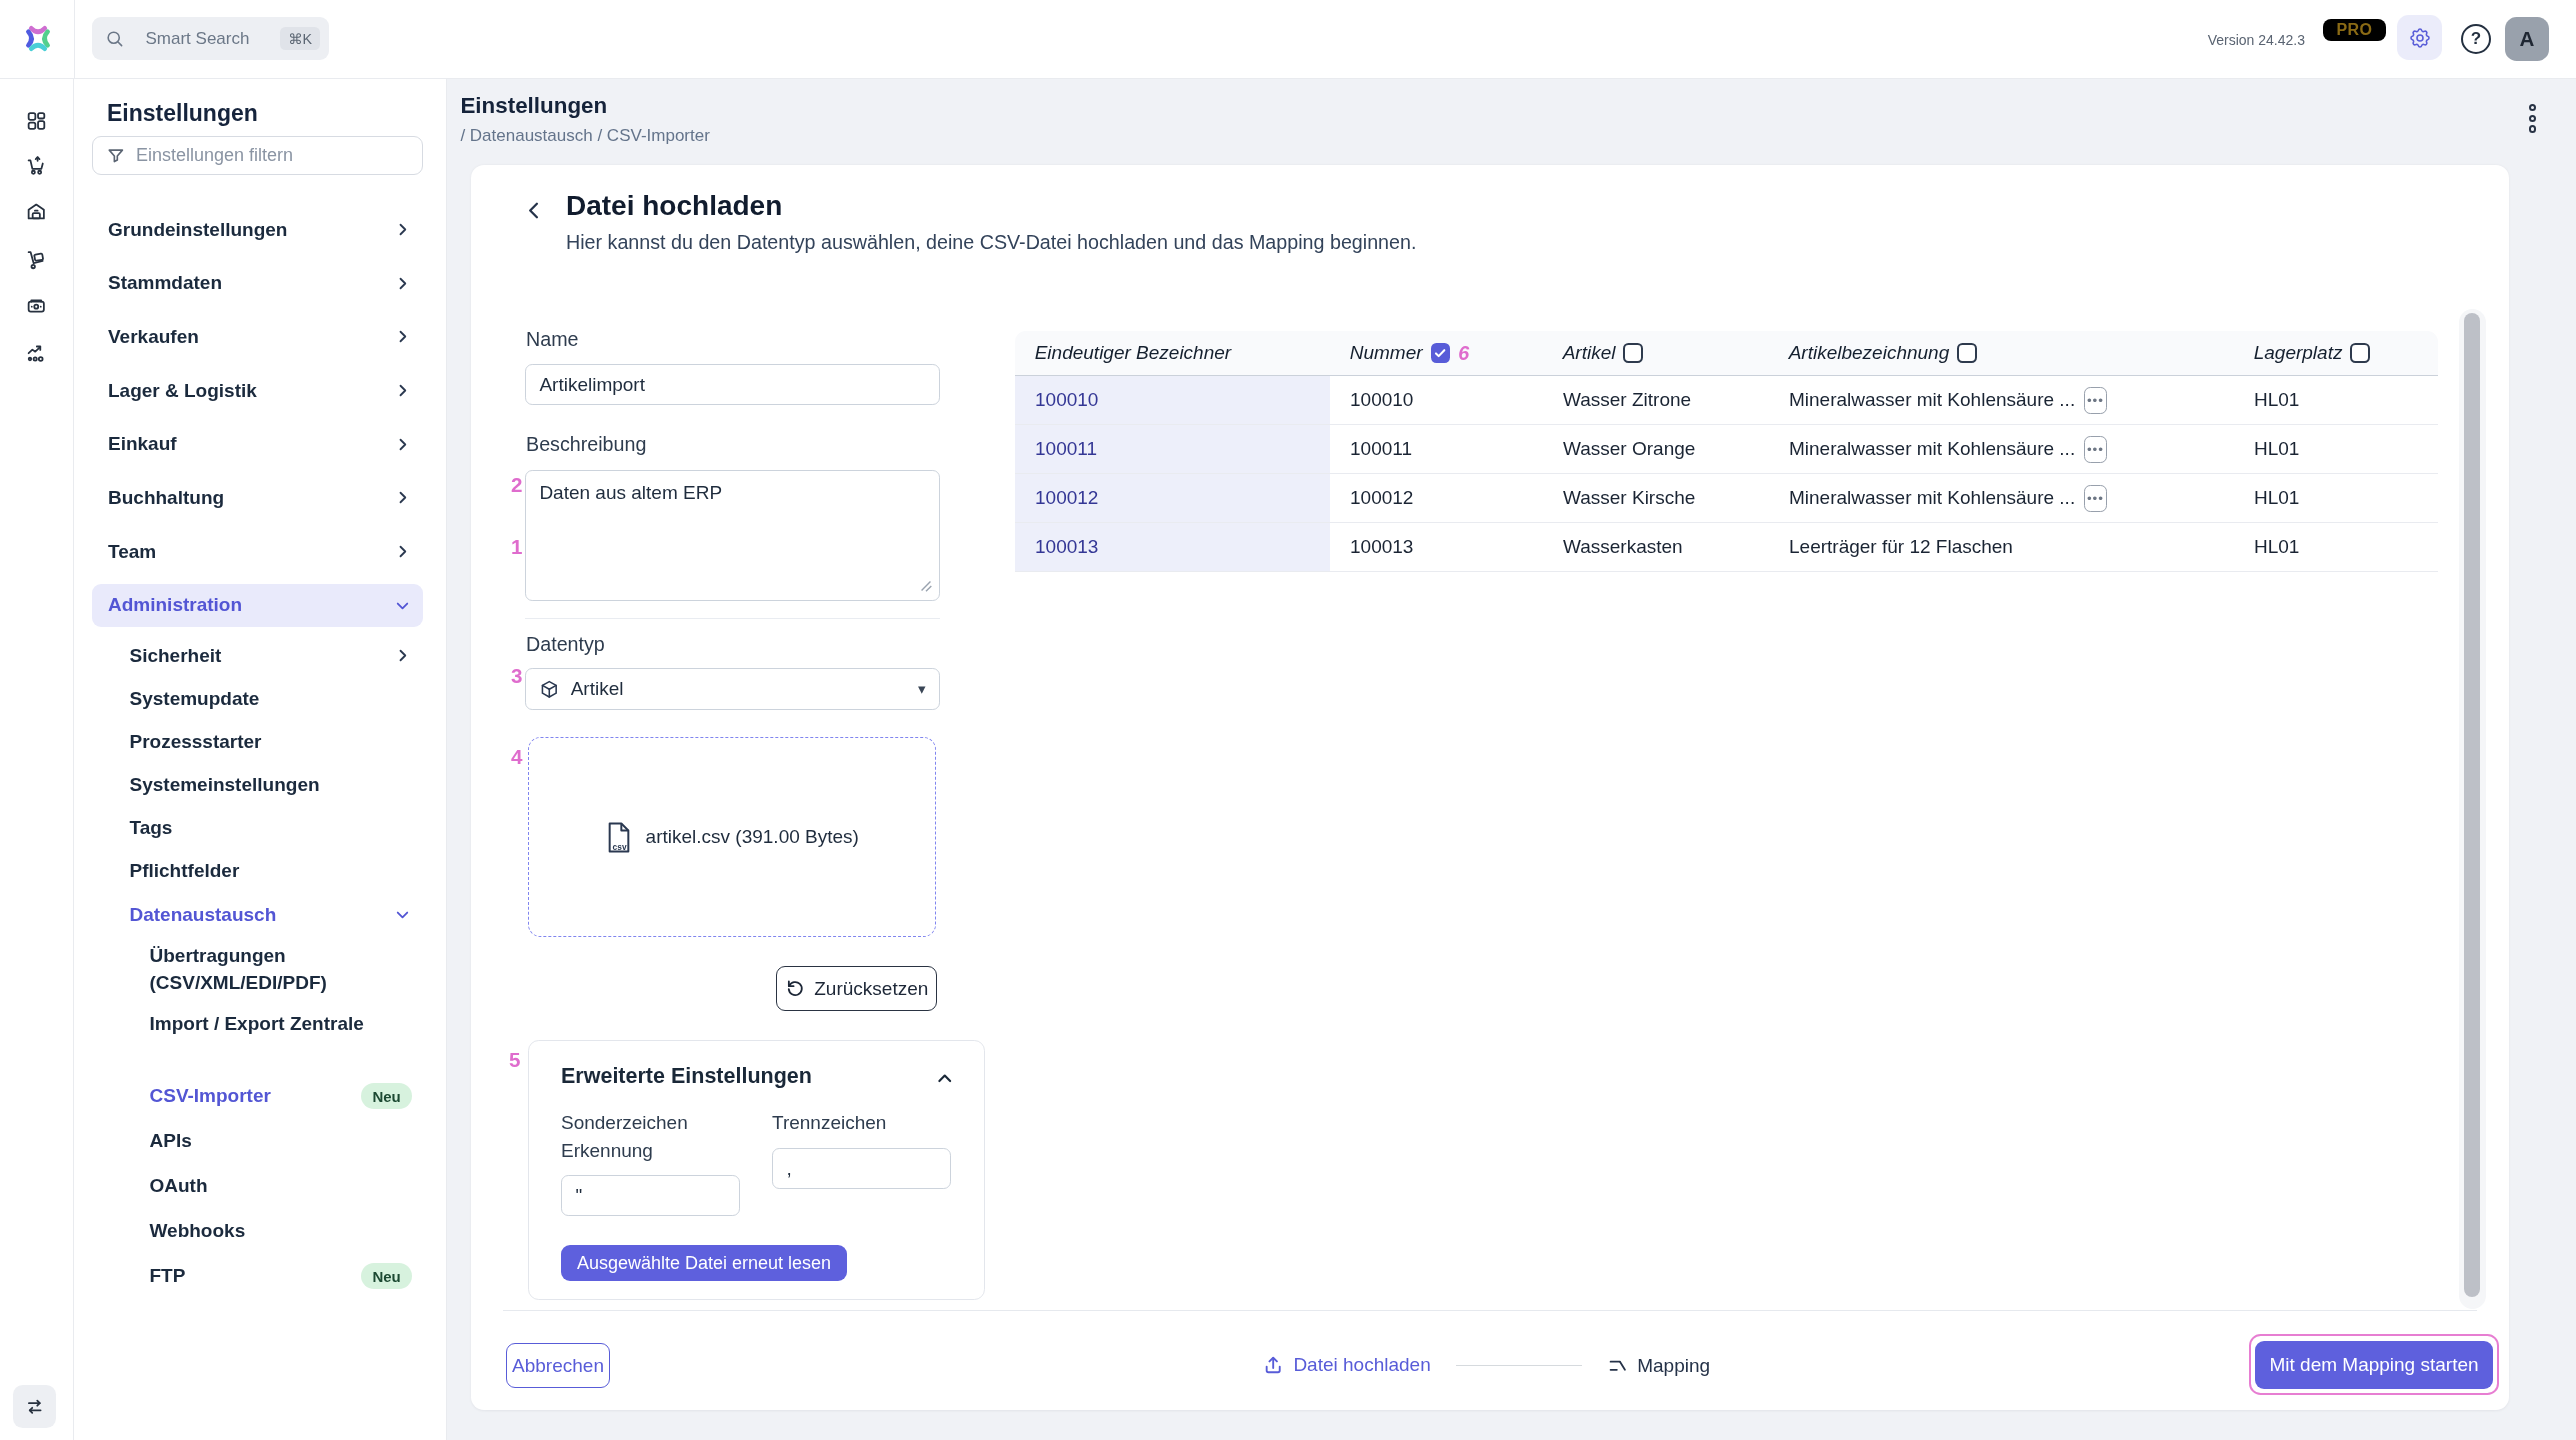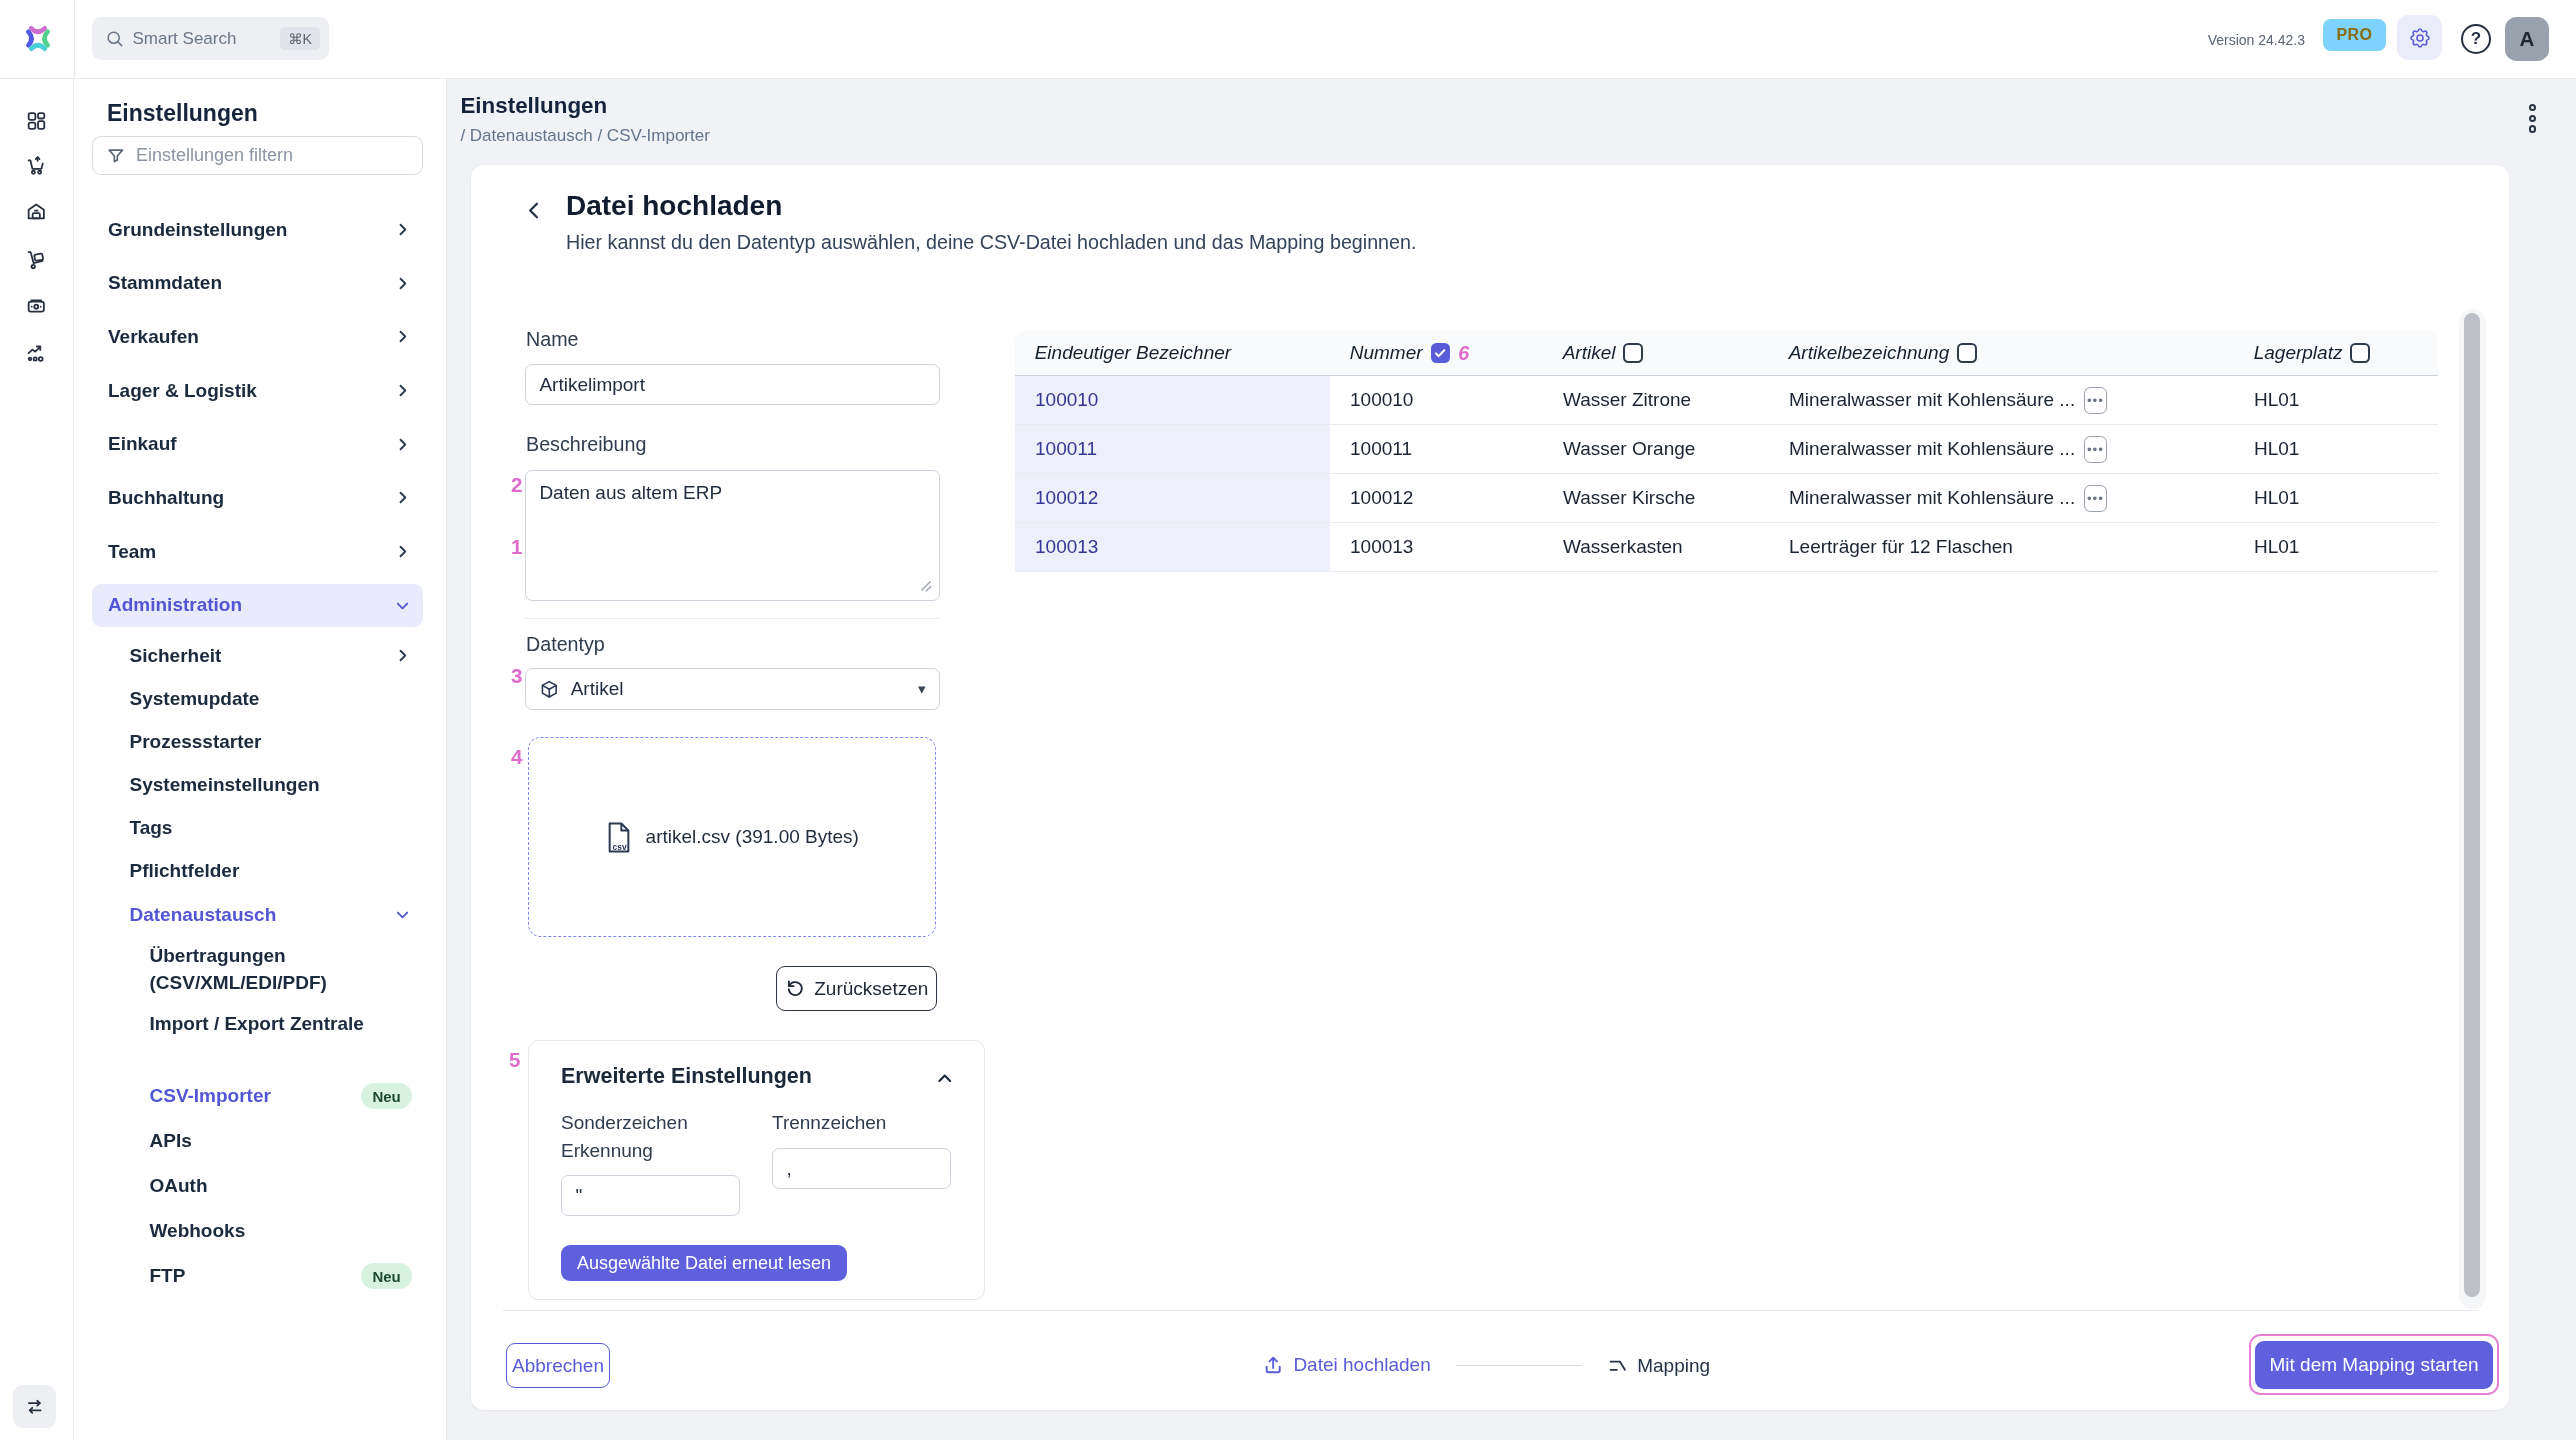--- a/index.html
+++ b/index.html
@@ -6,26 +6,26 @@
   html,body { width:2576px; height:1441px; }
   body { font-family:"Liberation Sans","DejaVu Sans",sans-serif; background:#f0f2f6; color:#1c2a3a; }
   #root { position:relative; width:2576px; height:1441px; overflow:hidden; }
   svg { display:block; }
   .ic { stroke:currentColor; fill:none; stroke-width:2; stroke-linecap:round; stroke-linejoin:round; }
 
   
   .topbar { position:absolute; left:0; top:0; width:2576px; height:79px; background:#fff; border-bottom:0.9px solid #e9ebef; z-index:5; }
   .topbar .rail-sep { position:absolute; left:74px; top:0; width:0.9px; height:79px; background:#e9ebef; }
   .logo { position:absolute; left:19.7px; top:15px; }
-  .search { position:absolute; left:92px; top:17px; width:237px; height:43px; background:#edeff3; border-radius:9px; display:flex; align-items:center; padding:0 9px 0 12.5px; gap:9px; }
+  .search { position:absolute; left:92px; top:17px; width:237px; height:43px; background:#edeff3; border-radius:9px; display:flex; align-items:center; padding:0 9px 0 12.5px; gap:22px; }
   .search input { flex:1; border:none; outline:none; background:transparent; font:17px "Liberation Sans",sans-serif; color:#6b7787; min-width:0; }
   .search input::placeholder { color:#6b7787; }
   .kbd { background:#e0e3e9; color:#5b6673; font-size:14.3px; padding:3.6px 8px; border-radius:5.4px; white-space:nowrap; }
   .version { position:absolute; right:271px; top:0; height:79px; display:flex; align-items:center; font-size:14px; color:#5a6472; }
-  .pro { position:absolute; left:2323px; top:19px; height:32px; padding:0 13.4px; display:flex; align-items:center; background:#7dd3fc; color:#8a6a15; font-size:16px; font-weight:700; border-radius:8px; letter-spacing:0.4px; }
+  .pro { position:absolute; left:2323px; top:19px; height:22px; padding:0 13.4px; display:flex; align-items:center; background:#000000; color:#8a6a15; font-size:16px; font-weight:700; border-radius:8px; letter-spacing:0.4px; }
   .gearbtn { position:absolute; left:2397px; top:15px; width:45px; height:45px; border-radius:11.6px; background:#ebecfa; color:#5a5ed8; display:flex; align-items:center; justify-content:center; cursor:pointer; }
   .helpbtn { position:absolute; left:2461px; top:24px; width:30px; height:30px; border-radius:50%; border:2.2px solid #243040; color:#243040; display:flex; align-items:center; justify-content:center; font-size:17px; font-weight:700; cursor:pointer; }
   .avatar { position:absolute; left:2505px; top:17px; width:44px; height:44px; border-radius:11.6px; background:#99a1ac; color:#1f2733; display:flex; align-items:center; justify-content:center; font-size:20.6px; font-weight:700; cursor:pointer; }
 
   
   .rail { position:absolute; left:0; top:79px; width:74px; height:1362px; background:#fff; border-right:0.9px solid #e9ebef; }
   .rail-btn { position:absolute; left:50%; transform:translateX(-50%); width:43px; height:39px; display:flex; align-items:center; justify-content:center; color:#27313f; cursor:pointer; }
   .swapbtn { position:absolute; left:13.4px; top:1306px; width:43px; height:43px; border-radius:9.8px; background:#edeff3; color:#27313f; display:flex; align-items:center; justify-content:center; cursor:pointer; }
 
   

